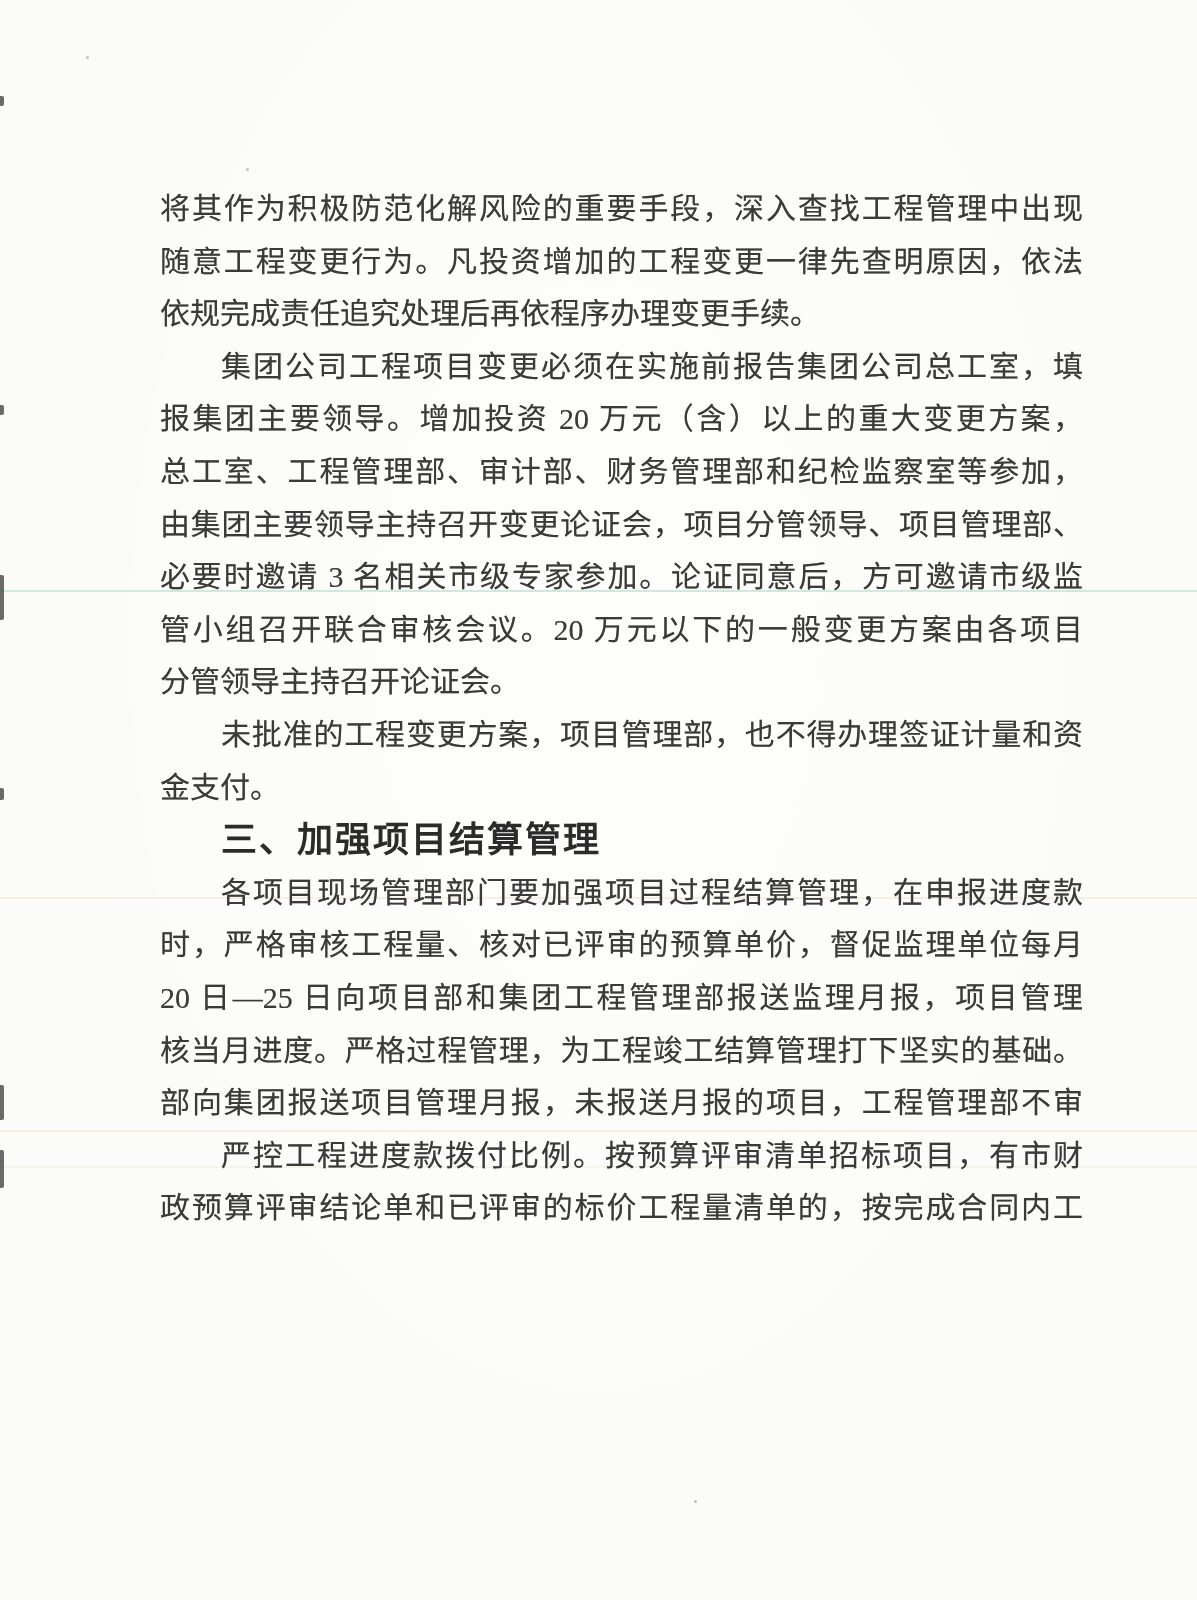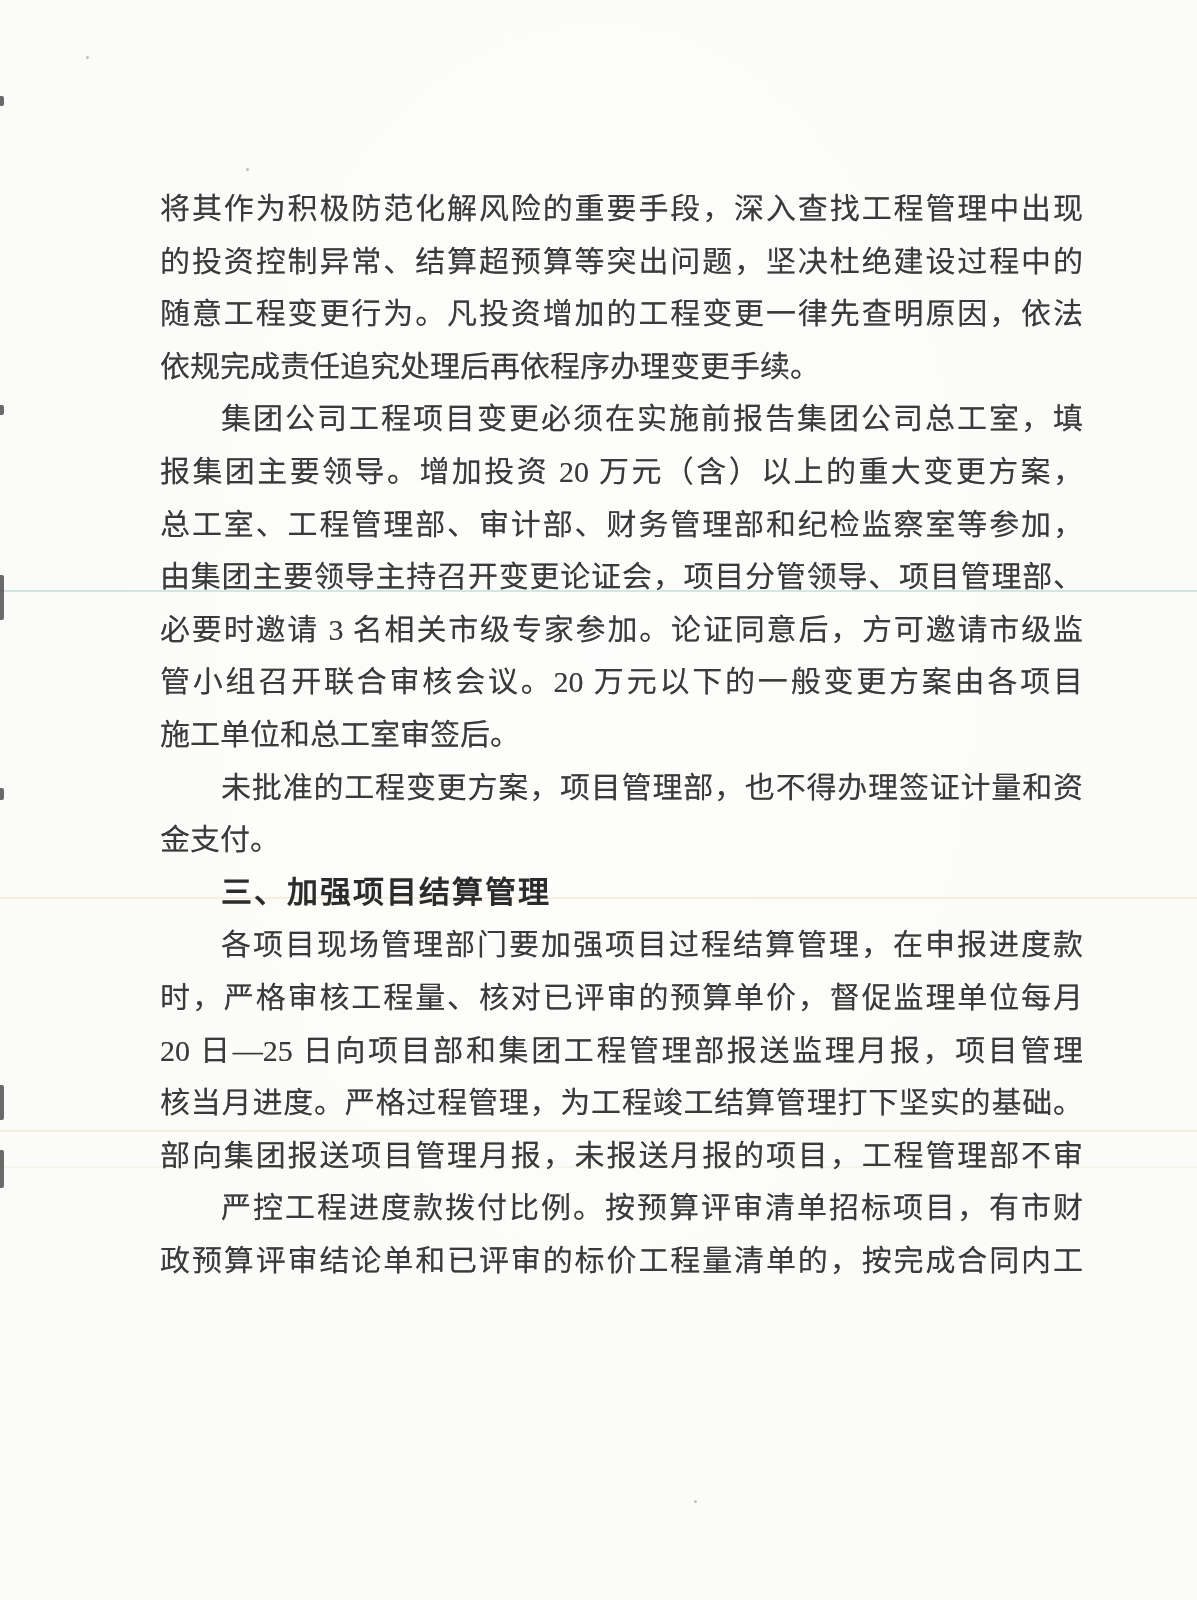--- a/index.html
+++ b/index.html
@@ -47,21 +47,21 @@
     text-align:right;
     text-align-last:left;
   }
   .line.indent{
     text-indent:61px;
   }
   .line.heading{
     font-family:"Liberation Sans","DejaVu Sans",sans-serif;
     font-weight:bold;
     color:var(--heading-ink);
-    font-size:31px;
+    font-size:36px;
     letter-spacing:2px;
     text-shadow:none;
   }
   
   .artifact-line{
     position:absolute;
     left:0;
     width:1197px;
     height:2px;
     pointer-events:none;
@@ -102,33 +102,32 @@
   <div class="edge-sliver" style="top:1150px;height:38px;"></div>
 
   <div class="speck" style="left:86px;top:56px;"></div>
   <div class="speck" style="left:246px;top:168px;"></div>
   <div class="speck" style="left:694px;top:1500px;"></div>
 
   <div class="textblock">
 
     <div>
       <div class="line justify">将其作为积极防范化解风险的重要手段，深入查找工程管理中出现</div>
-      <div class="line justify">的投资控制异常、结算超预算等突出问题，坚决杜绝建设过程中的</div>
       <div class="line justify">随意工程变更行为。凡投资增加的工程变更一律先查明原因，依法</div>
       <div class="line end">依规完成责任追究处理后再依程序办理变更手续。</div>
     </div>
 
     <div>
       <div class="line indent justify">集团公司工程项目变更必须在实施前报告集团公司总工室，填</div>
       <div class="line justify">报集团主要领导。增加投资 20 万元（含）以上的重大变更方案，</div>
       <div class="line justify">总工室、工程管理部、审计部、财务管理部和纪检监察室等参加，</div>
       <div class="line justify">由集团主要领导主持召开变更论证会，项目分管领导、项目管理部、</div>
       <div class="line justify">必要时邀请 3 名相关市级专家参加。论证同意后，方可邀请市级监</div>
       <div class="line justify">管小组召开联合审核会议。20 万元以下的一般变更方案由各项目</div>
-      <div class="line end">施工单位和总工室审签后。</div>
+      <div class="line end">分管领导主持召开论证会。</div>
     </div>
 
     <div>
       <div class="line indent justify">未批准的工程变更方案，项目管理部，也不得办理签证计量和资</div>
       <div class="line end">金支付。</div>
     </div>
 
     <div>
       <div class="line heading indent end">三、加强项目结算管理</div>
     </div>

